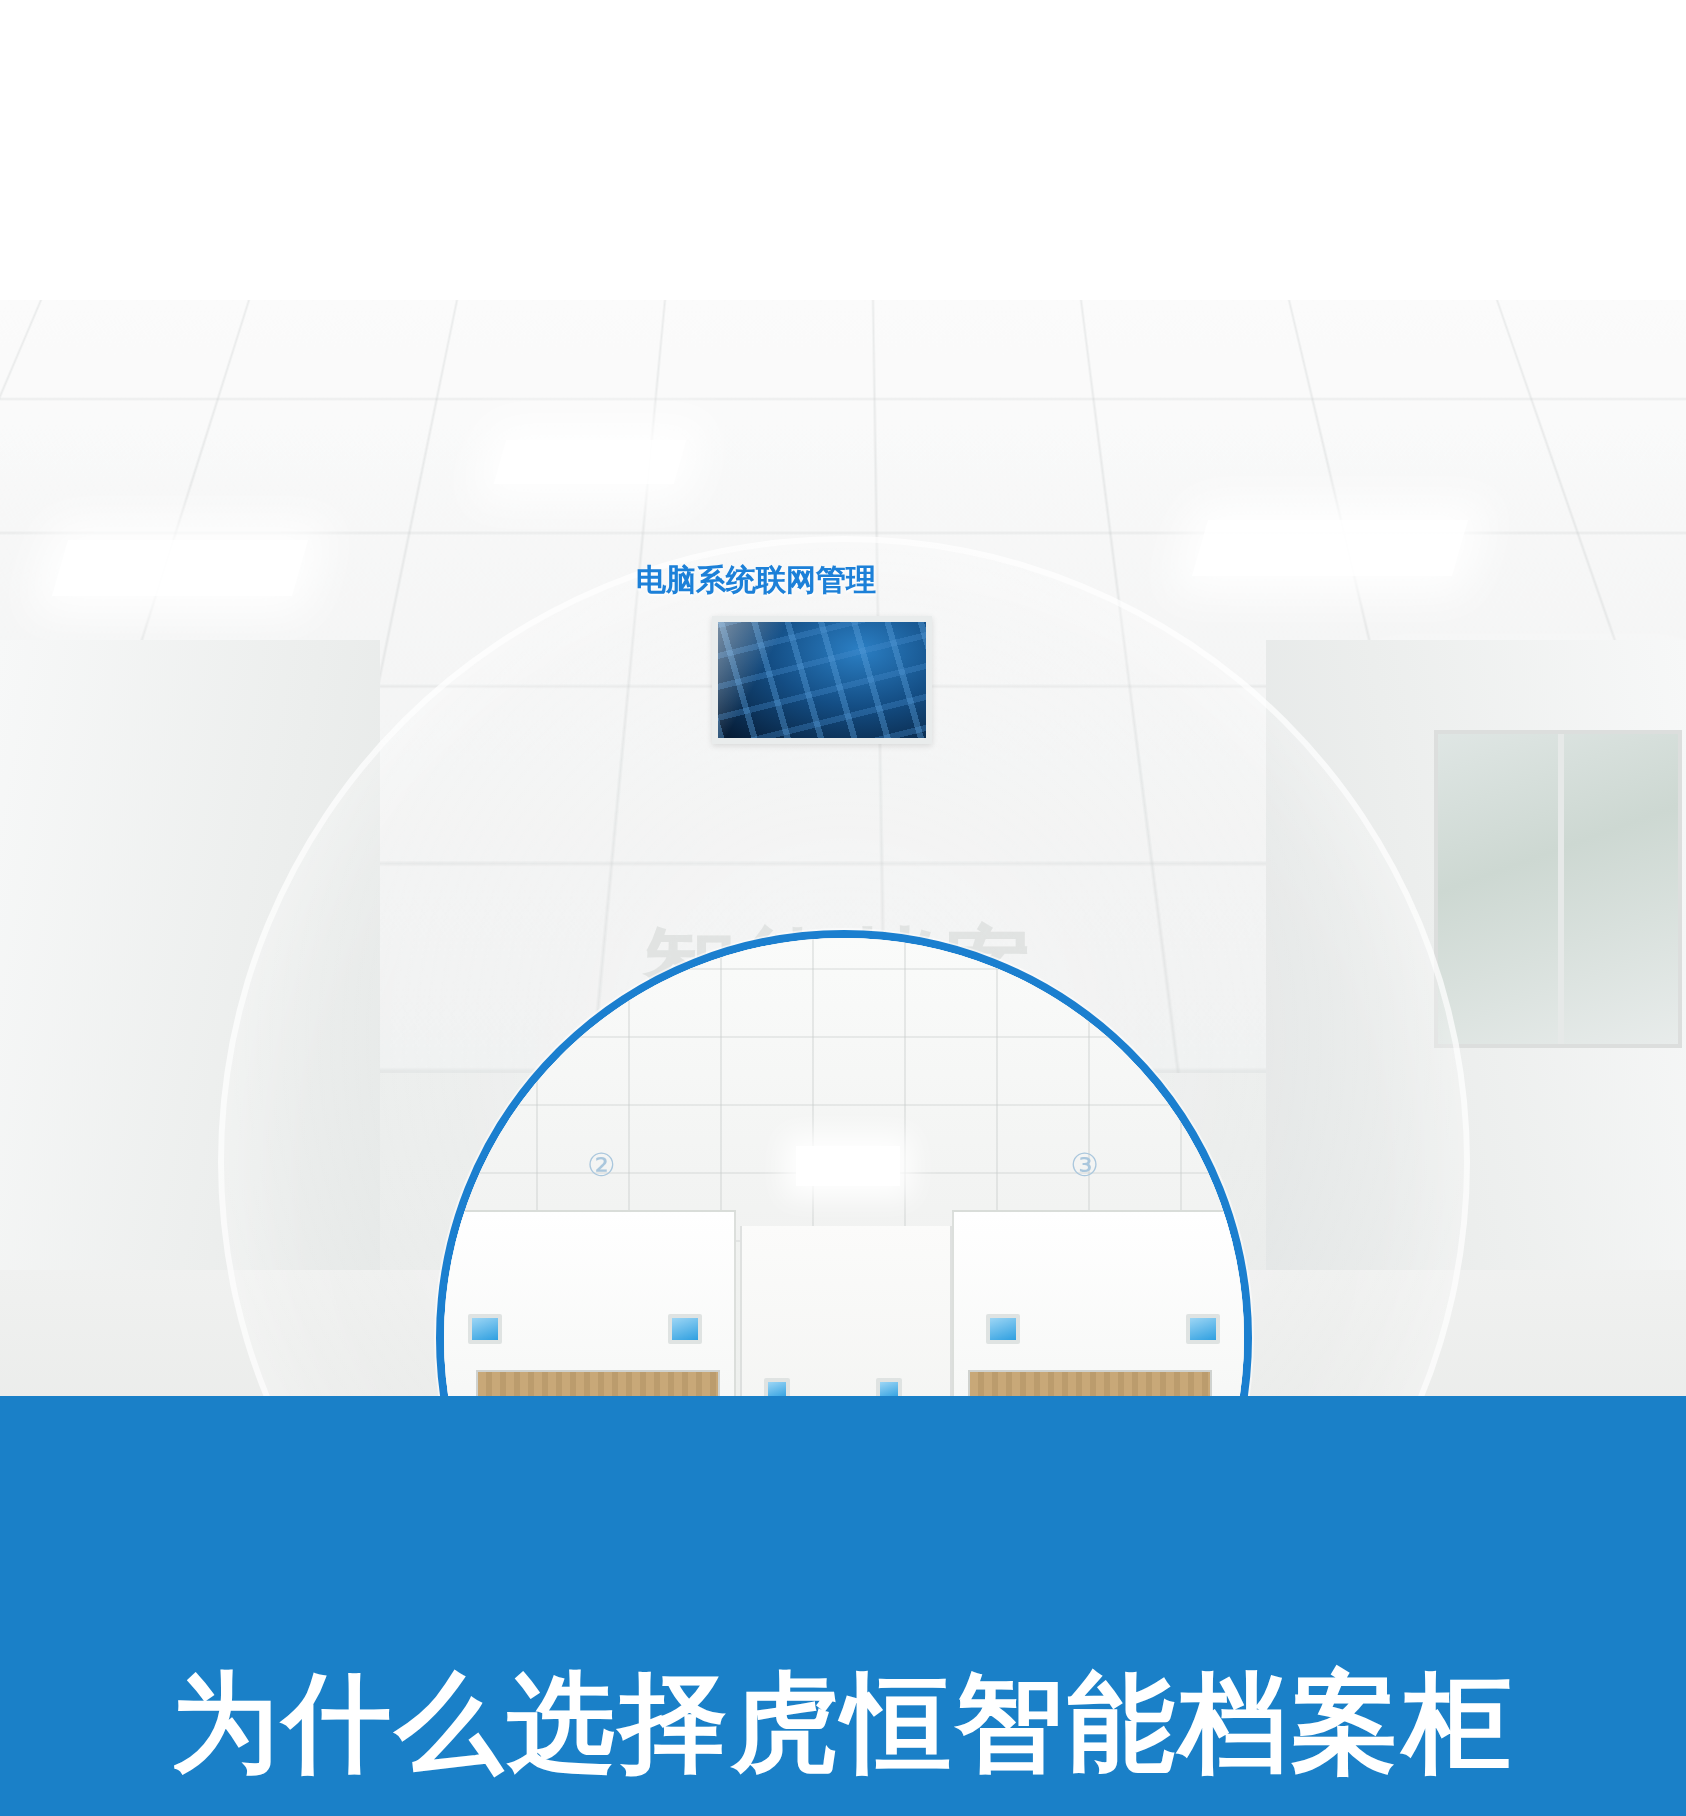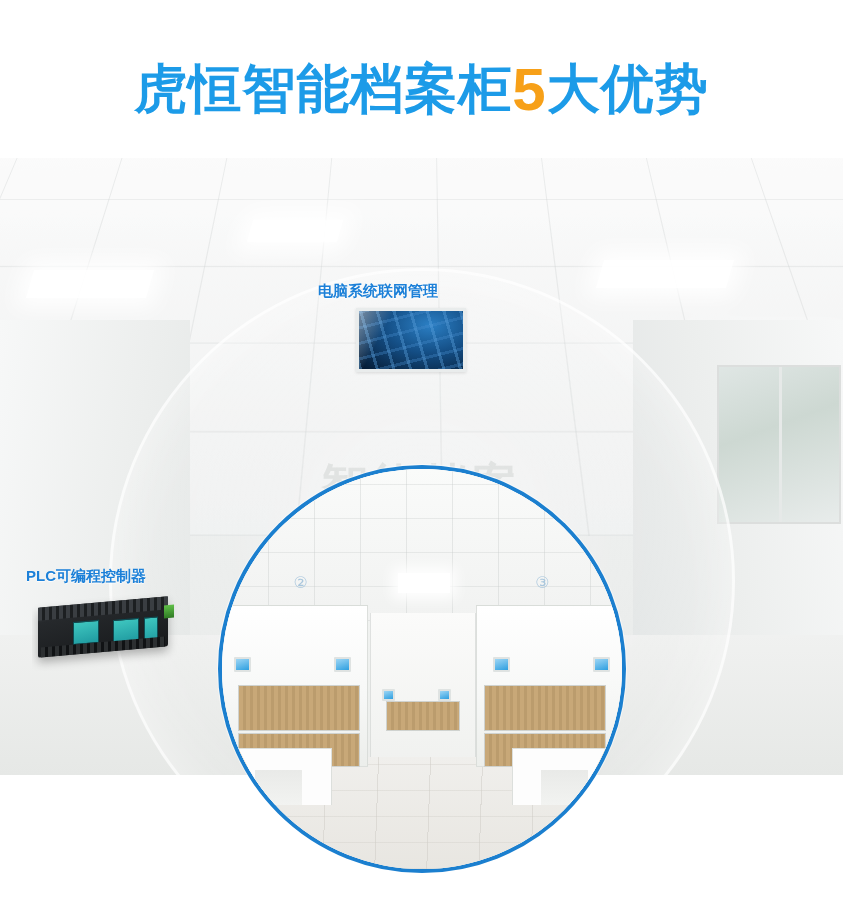--- a/index.html
+++ b/index.html
@@ -442,34 +442,22 @@
     </div>
   </div>
 
   <div class="feature" style="left:318px;top:283px;">
     <div class="feature-label">电脑系统联网管理</div>
     <div class="thumb thumb-keyboard" style="width:104px;height:58px;margin:10px 0 0 38px;"></div>
   </div>
 
 
 
-  <div class="feature" style="left:26px;top:568px;">
-    <div class="feature-label">PLC可编程控制器</div>
-    <div class="thumb thumb-plc" style="width:148px;height:80px;margin:8px 0 0 6px;">
-      <div class="plc-body"></div>
-      <div class="plc-top"></div>
-      <div class="plc-lcd plc-lcd-1"></div>
-      <div class="plc-lcd plc-lcd-2"></div>
-      <div class="plc-lcd plc-lcd-3"></div>
-      <div class="plc-green"></div>
-      <div class="plc-bot"></div>
-    </div>
+
+
+
+  <div class="banner-wrap">
+    <div class="banner-arc-light"></div>
+    <div class="banner-arc-main"></div>
+    <div class="banner-text">为什么选择虎恒智能档案柜</div>
   </div>
 
-
-  <div class="header">
-    <div class="title">
-      <span class="t-main">虎恒智能档案柜</span><span class="t-num">5</span><span class="t-main">大优势</span>
-    </div>
-  </div>
-
-
 </div>
 
 </body></html>

